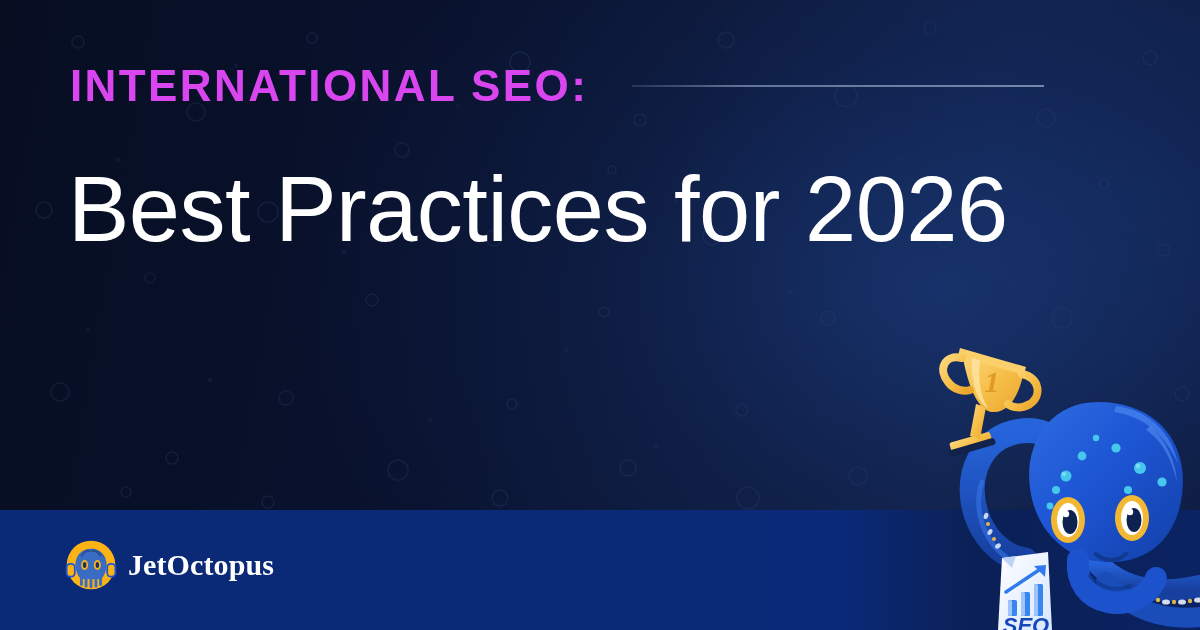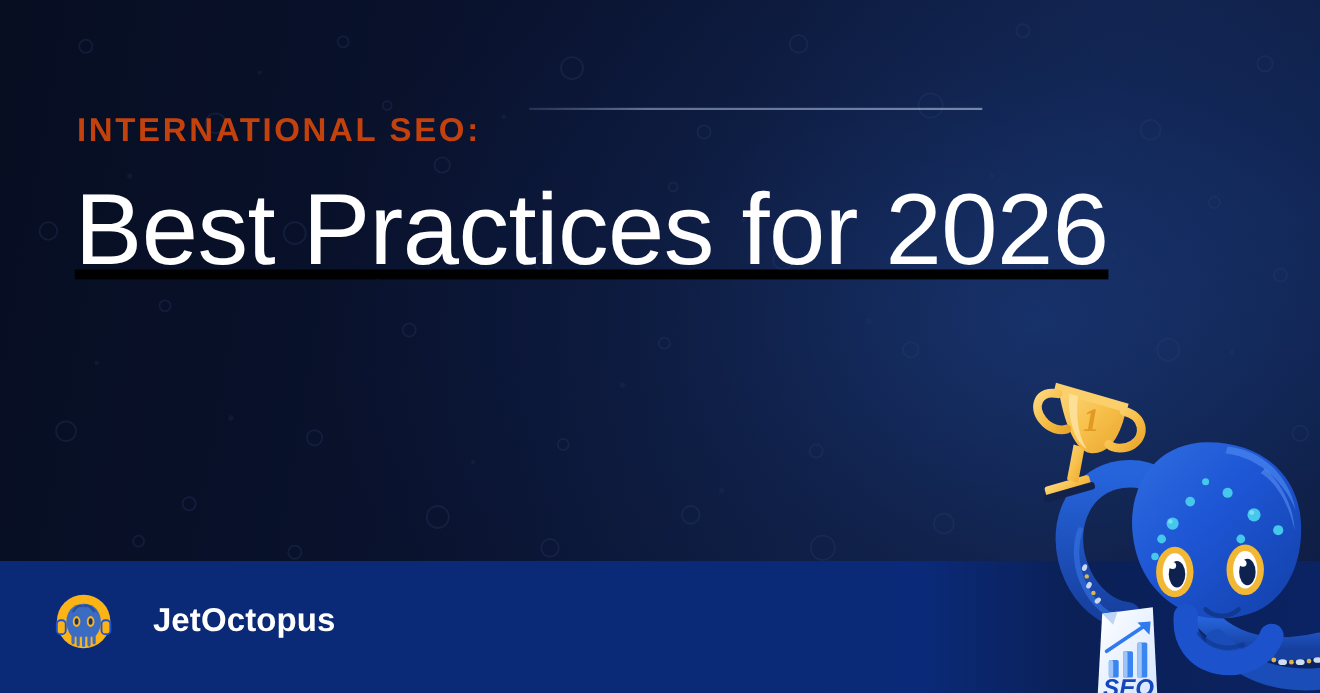--- a/index.html
+++ b/index.html
@@ -60,42 +60,40 @@
   
   .eyebrow-row {
     position: absolute;
     left: 70px;
     top: 64px;
     display: flex;
     align-items: center;
     width: 1000px;
   }
   .eyebrow {
-    color: #c2410c;
-    font-size: 30px;
+    color: #d946ef;
+    font-size: 44px;
     font-weight: 700;
     letter-spacing: 2.4px;
     line-height: 1;
     white-space: nowrap;
-    margin-top: 40px;
   }
   .eyebrow-rule {
     flex: 0 0 412px;
     height: 2px;
     margin-left: 44px;
     background: linear-gradient(90deg, rgba(150,170,205,0.18) 0%, rgba(165,185,215,0.55) 26%, rgba(175,195,225,0.62) 100%);
   }
 
   
   .headline {
     position: absolute;
     left: 68px;
     top: 160px;
     width: 1080px;
-    text-decoration: underline;
   }
   .headline-line1 {
     color: #ffffff;
     font-size: 92px;
     font-weight: 300;
     letter-spacing: -0.5px;
     line-height: 1.08;
     white-space: nowrap;
   }
   .headline-line2 {
@@ -104,25 +102,26 @@
     font-weight: 700;
     letter-spacing: -1px;
     line-height: 1.08;
     margin-top: 30px;
     white-space: nowrap;
   }
 
   
   .brand {
     position: absolute;
-    left: 47px;
+    left: 62px;
     top: 536px;
     display: flex;
     align-items: center;
-    gap: 34px;
+    gap: 8px;
+    font-family: Liberation Serif, serif;
   }
   .brand-mark {
     width: 58px;
     height: 58px;
     flex: 0 0 58px;
   }
   .brand-name {
     color: #ffffff;
     font-size: 30px;
     font-weight: 700;

